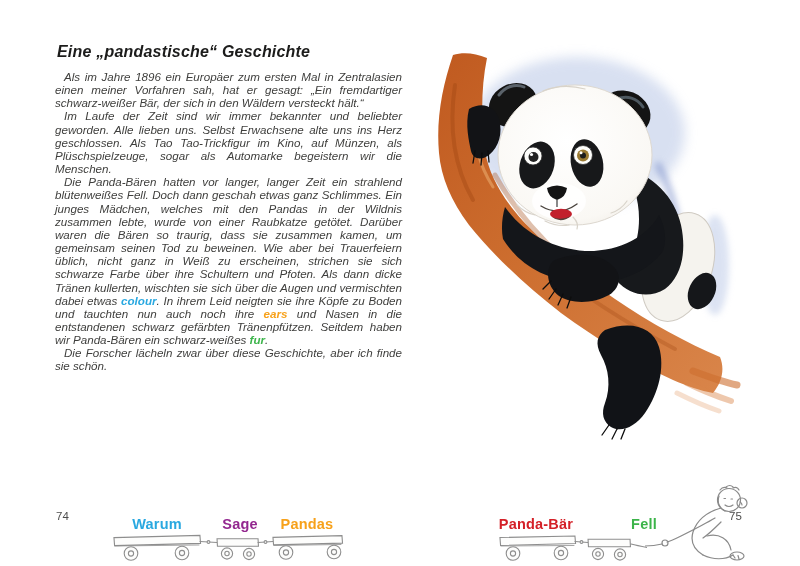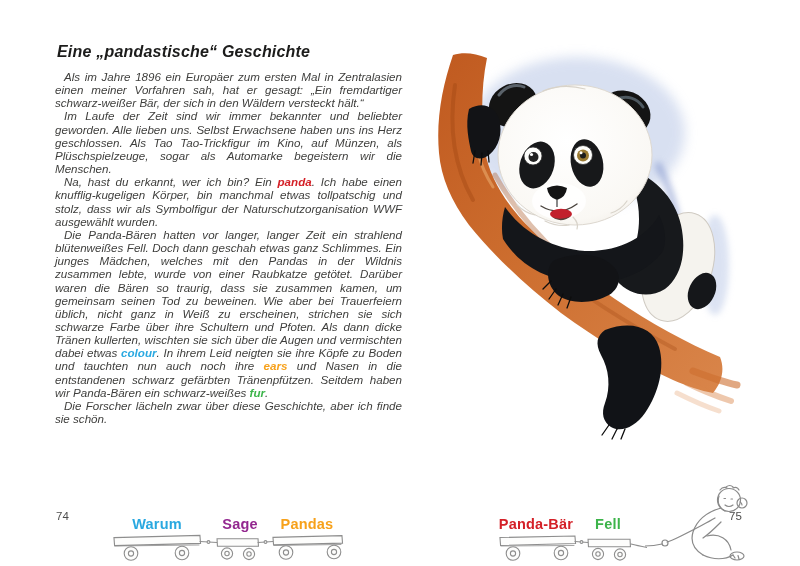--- a/index.html
+++ b/index.html
@@ -30,22 +30,21 @@
 </head>
 <body>
 
 <div class="spread">
 
   <section>
     <h1 class="page-title">Eine „pandastische“ Geschichte</h1>
 
     <div class="story">
       <p><span>Als im Jahre 1896 ein Europäer zum ersten Mal in Zentralasien einen meiner Vorfahren sah, hat er gesagt: „Ein fremdartiger schwarz-weißer Bär, der sich in den Wäldern versteckt hält.“</span></p>
-      <p><span>Im Laufe der Zeit sind wir immer bekannter und beliebter geworden. Alle lieben uns. Selbst Erwachsene haben uns ins Herz geschlossen. Als Tao Tao-Trickfigur im Kino, auf Münzen, als Plüschspielzeuge, sogar als Automarke begeistern wir die Menschen.</span></p>
-      <p><span>Na, hast du erkannt, wer ich bin? Ein </span><span class="vocab" style="color: rgb(212, 32, 39);">panda</span><span>. Ich habe einen knufflig-kugeligen Körper, bin manchmal etwas tollpatschig und stolz, dass wir als Symbolfigur der Naturschutzorganisation WWF ausgewählt wurden.</span></p>
+      <p><span>Im Laufe der Zeit sind wir immer bekannter und beliebter geworden. Alle lieben uns. Selbst Erwachsene alte uns ins Herz geschlossen. Als Tao Tao-Trickfigur im Kino, auf Münzen, als Plüschspielzeuge, sogar als Automarke begeistern wir die Menschen.</span></p>
       <p><span>Die Panda-Bären hatten vor langer, langer Zeit ein strahlend blütenweißes Fell. Doch dann geschah etwas ganz Schlimmes. Ein junges Mädchen, welches mit den Pandas in der Wildnis zusammen lebte, wurde von einer Raubkatze getötet. Darüber waren die Bären so traurig, dass sie zusammen kamen, um gemeinsam seinen Tod zu beweinen. Wie aber bei Trauerfeiern üblich, nicht ganz in Weiß zu erscheinen, strichen sie sich schwarze Farbe über ihre Schultern und Pfoten. Als dann dicke Tränen kullerten, wischten sie sich über die Augen und vermischten dabei etwas </span><span class="vocab" style="color: rgb(41, 168, 224);">colour</span><span>. In ihrem Leid neigten sie ihre Köpfe zu Boden und tauchten nun auch noch ihre </span><span class="vocab" style="color: rgb(247, 161, 26);">ears</span><span> und Nasen in die entstandenen schwarz gefärbten Tränenpfützen. Seitdem haben wir Panda-Bären ein schwarz-weißes </span><span class="vocab" style="color: rgb(60, 180, 74);">fur</span><span>.</span></p>
       <p><span>Die Forscher lächeln zwar über diese Geschichte, aber ich finde sie schön.</span></p>
     </div>
 
     <div class="pagenum pn-left">74</div>
 
     <span class="train-label tl-farbe" style="color: rgb(41, 168, 224);">Warum</span>
     <span class="train-label tl-sage" style="color: rgb(147, 39, 143);">Sage</span>
     <span class="train-label tl-ohren" style="color: rgb(247, 161, 26);">Pandas</span>
 
@@ -183,21 +182,21 @@
           <path d="M184,400 L177,410"></path>
             <path d="M192,404 L187,414"></path>
             <path d="M200,404 L196,414"></path>
         </g>
       </g>
     </svg>
 
     <div class="pagenum pn-right">75</div>
 
     <span class="train-label tl-panda" style="color: rgb(212, 32, 39);">Panda-Bär</span>
-    <span class="train-label tl-fell" style="color: rgb(60, 180, 74);">Fell</span>
+    <span class="train-label tl-fell" style="color: rgb(60, 180, 74); padding-left: 36px;">Fell</span>
 
     <svg class="wagons wagons-right" viewBox="0 0 152 32">
       <g fill="#fdfdfc" stroke="#8e8e8e" stroke-width="1.1" stroke-linecap="round">
         <path d="M5,4 L80,3.5 L80.5,11 L5.5,12 Z" transform="rotate(-0.8 42 7)"></path>
         <path d="M6,13 L79,12.5" fill="none" stroke-width="0.8"></path>
         <circle cx="18" cy="20.5" r="6.8"></circle>
           <circle cx="18" cy="20.5" r="2.6"></circle>
         <circle cx="66" cy="20" r="6.8"></circle>
           <circle cx="66" cy="20" r="2.6"></circle>
         <path d="M80,8.5 L93,9.5" fill="none"></path>

